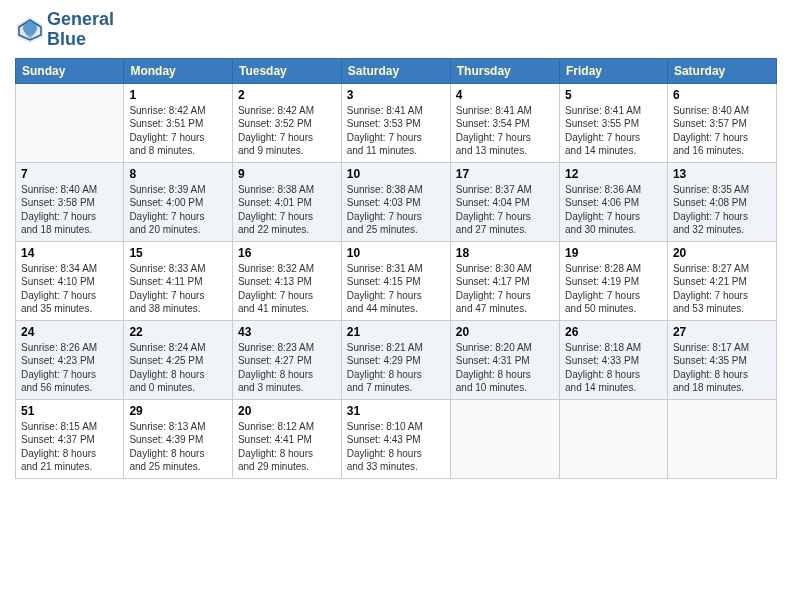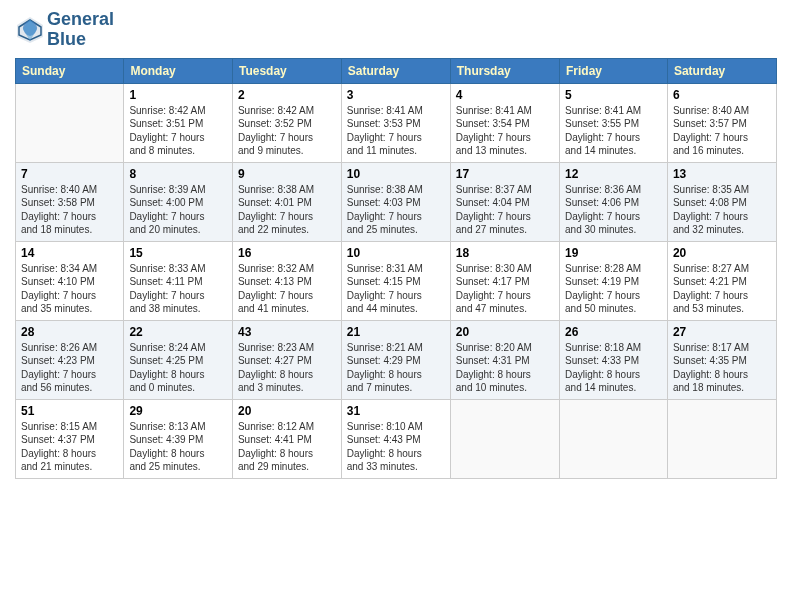--- a/index.html
+++ b/index.html
@@ -212,21 +212,21 @@
             <span class="day-number">19</span>
             <div class="cell-info">Sunrise: 8:28 AM<br>Sunset: 4:19 PM<br>Daylight: 7 hours<br>and 50 minutes.</div>
           </td>
           <td>
             <span class="day-number">20</span>
             <div class="cell-info">Sunrise: 8:27 AM<br>Sunset: 4:21 PM<br>Daylight: 7 hours<br>and 53 minutes.</div>
           </td>
         </tr>
         <tr class="row-alt">
           <td>
-            <span class="day-number">28</span>
+            <span class="day-number">24</span>
             <div class="cell-info">Sunrise: 8:26 AM<br>Sunset: 4:23 PM<br>Daylight: 7 hours<br>and 56 minutes.</div>
           </td>
           <td>
             <span class="day-number">22</span>
             <div class="cell-info">Sunrise: 8:24 AM<br>Sunset: 4:25 PM<br>Daylight: 8 hours<br>and 0 minutes.</div>
           </td>
           <td>
             <span class="day-number">43</span>
             <div class="cell-info">Sunrise: 8:23 AM<br>Sunset: 4:27 PM<br>Daylight: 8 hours<br>and 3 minutes.</div>
           </td>

